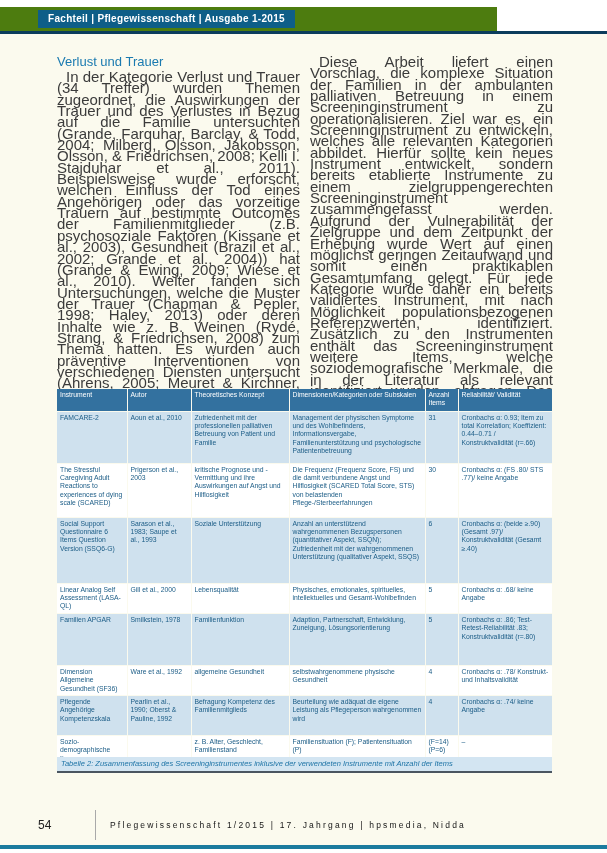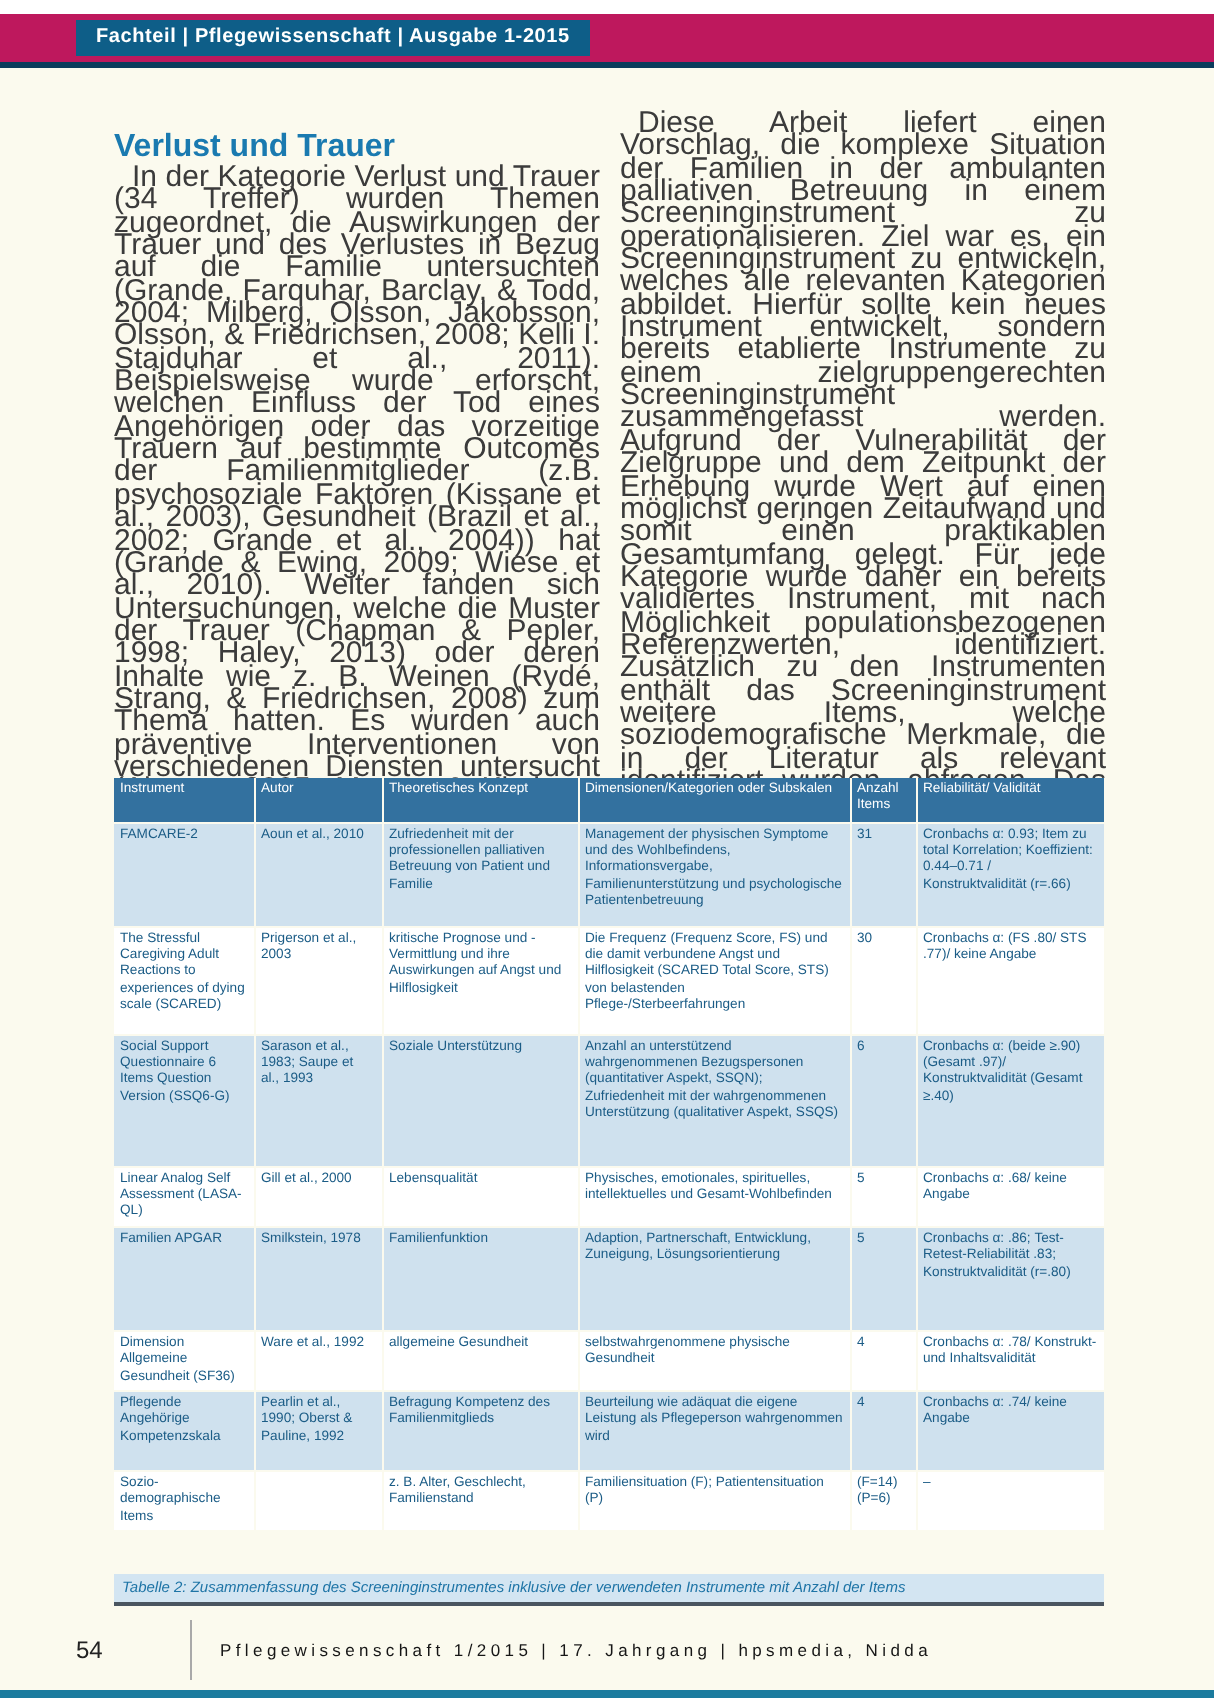--- a/index.html
+++ b/index.html
@@ -3,34 +3,34 @@
 <meta charset="utf-8">
 <style>
   html,body{margin:0;padding:0;}
   body{
     width:607px;height:853px;position:relative;overflow:hidden;
     background:#ffffff;
     font-family:"Liberation Sans", sans-serif;
   }
   .content-bg{position:absolute;left:0;top:34px;width:607px;height:811px;background:#fbfaee;}
   
-  .topband{position:absolute;left:0;top:7px;width:607px;height:24px;background:#be185d;}
+  .topband{position:absolute;left:0;top:7px;width:497px;height:24px;background:#4d7c0f;}
   .titlebox{
     position:absolute;left:38px;top:3px;height:18px;line-height:18px;
     background:#0e5e88;color:#ffffff;font-size:10px;font-weight:600;
     padding:0 10px;letter-spacing:.3px;white-space:nowrap;
   }
   .navline{position:absolute;left:0;top:31px;width:607px;height:3px;background:#0b3c5c;}
   
   .col{position:absolute;top:56px;width:243px;}
   .col-left{left:57px;}
   .col-right{left:310px;}
   h2.sec{
-    margin:12px 0 3px 0;font-size:16px;line-height:12px;
-    color:#1a7ab0;font-weight:bold;
+    margin:0 0 3px 0;font-size:13px;line-height:12px;
+    color:#1a7ab0;font-weight:normal;
   }
   p.body{
     margin:0;font-size:15px;line-height:11.35px;color:#3b3b3b;
     text-align:justify;text-indent:9px;hyphens:auto;-webkit-hyphens:auto;
   }
   
   table.instr{
     position:absolute;left:57px;top:389px;width:495px;
     border-collapse:collapse;table-layout:fixed;
     font-size:6.8px;line-height:8.4px;color:#1b5c86;
@@ -41,21 +41,21 @@
     border-right:1px solid #fbfaee;
   }
   table.instr td{
     vertical-align:top;padding:2px 3px;overflow:hidden;
     border-right:1px solid #fbfaee;border-top:1px solid #fbfaee;
   }
   tr.alt td{background:#cfe1ee;}
   tr.plain td{background:#ffffff;}
   .caption-strip{
     position:absolute;left:57px;top:757px;width:495px;height:14px;
-    background:#d3e5f2;border-bottom:2px solid #4a5560;margin-top:30px;
+    background:#d3e5f2;border-bottom:2px solid #4a5560;
   }
   .caption-strip span{
     display:block;padding:2px 4px 0 4px;font-size:7.5px;font-style:italic;color:#1e74a6;
     white-space:nowrap;overflow:hidden;
   }
   
   .pagenum{position:absolute;left:38px;top:818px;font-size:12px;color:#222222;}
   .footer-divider{position:absolute;left:95px;top:810px;width:1px;height:30px;background:#a9a9a9;}
   .journal-line{
     position:absolute;left:110px;top:820px;font-size:8.5px;color:#161616;

